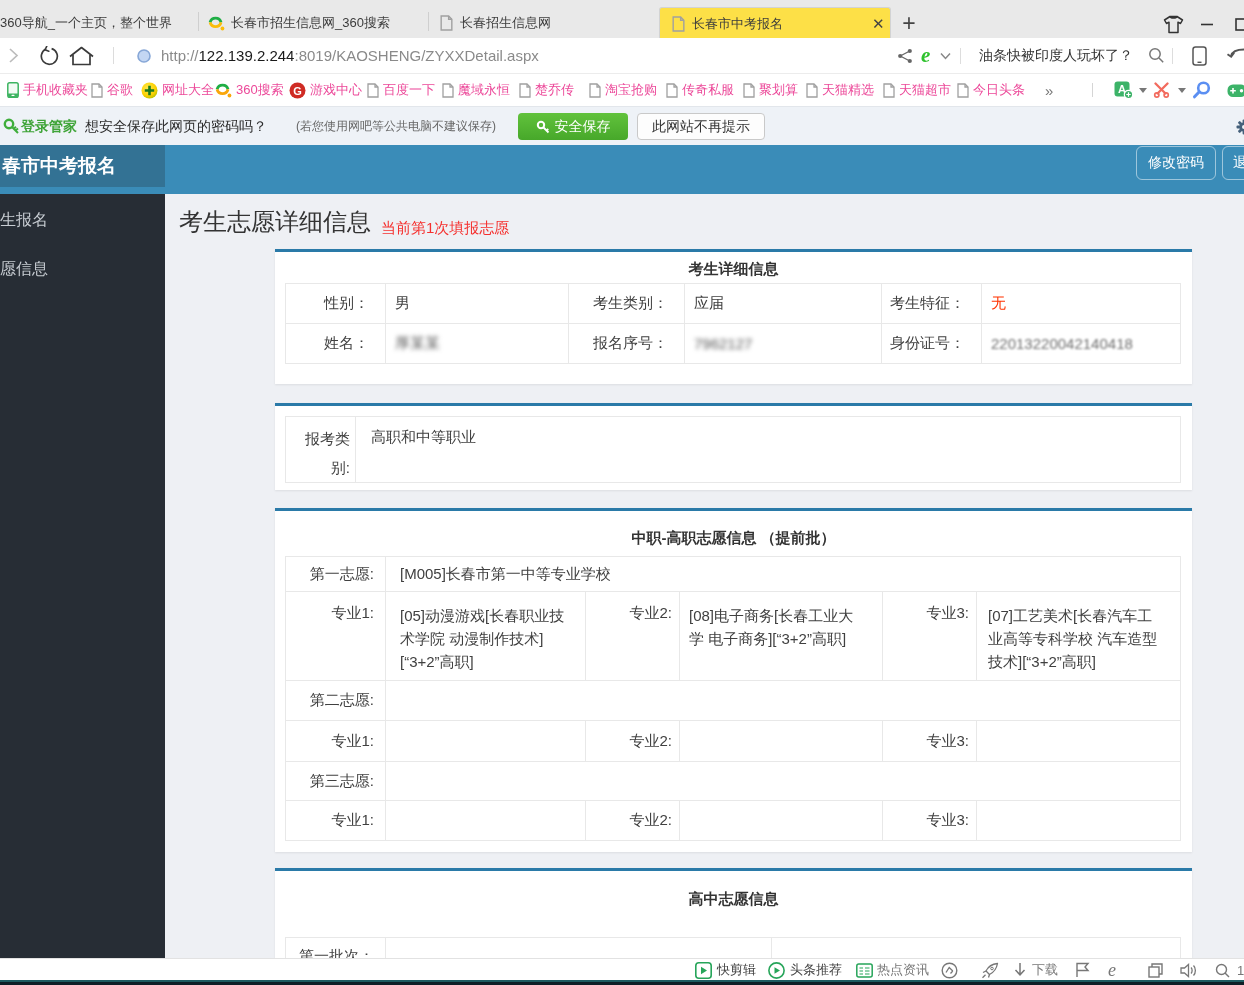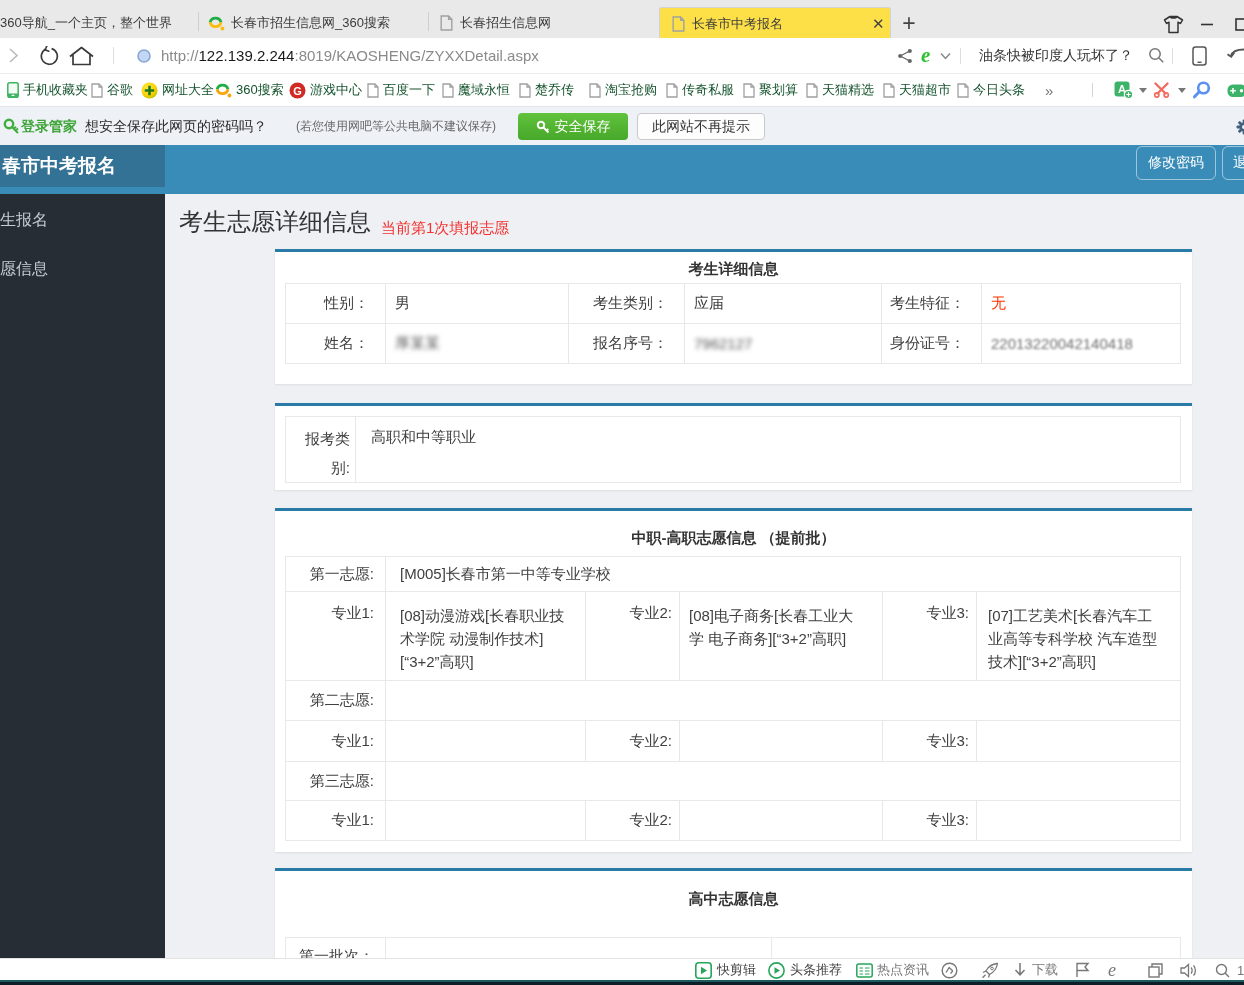--- a/index.html
+++ b/index.html
@@ -19,21 +19,21 @@
   .winctl { position:absolute; top:5px; height:38px; display:flex; align-items:center; color:#222; }
 
   
   #addrbar { left:0; top:38px; width:1244px; height:35px; background:#fff; }
   #addrbar .nav { position:absolute; top:0; height:35px; display:flex; align-items:center; color:#5f6368; }
   #url { position:absolute; left:161px; top:0; height:35px; display:flex; align-items:center; font-size:15px; color:#8a8a8a; }
   #url b { color:#1a1a1a; font-weight:400; }
 
   
   #bookmarks { left:0; top:73px; width:1244px; height:33px; background:#fff; border-top:1px solid #ececec; }
-  .bm { position:absolute; top:0; height:32px; display:flex; align-items:center; font-size:13px; color:#14532d; white-space:nowrap; }
+  .bm { position:absolute; top:0; height:32px; display:flex; align-items:center; font-size:13px; color:#ec4899; white-space:nowrap; }
   .bm .ic { margin-right:4px; display:flex; }
 
   
   #notify { left:0; top:106px; width:1244px; height:39px; background:#eef2f7; border-top:1px solid #e2e6eb; }
   #notify .item { position:absolute; top:0; height:39px; display:flex; align-items:center; }
 
   
   #pghead { left:0; top:145px; width:1244px; height:49px; background:#3a8cb8; }
   #brand { position:absolute; left:0; top:0; width:165px; height:42px; background:#2f729c; background:#337294;
            color:#fff; font-size:19px; font-weight:700; display:flex; align-items:center; padding-left:2px; }
@@ -412,21 +412,21 @@
           <col style="width:94px">
           <col style="width:204px">
         </colgroup>
       <tbody>
           <tr style="height:35px;">
             <td class="lb" style="padding-right:11px;">第一志愿:</td>
             <td colspan="5" style="padding-left:14px;">[M005]长春市第一中等专业学校</td>
           </tr>
       <tr style="height:89px;">
         <td class="lb" style="vertical-align:top; padding-top:12px; padding-right:11px;">专业1:</td>
-        <td style="vertical-align:top; padding:12px 13px 0 14px; line-height:23px;"><span style="white-space:nowrap">[08]动漫游戏[长春职业技</span><br><span style="white-space:nowrap">术学院 动漫制作技术]</span><br><span style="white-space:nowrap">[“3+2”高职]</span></td>
+        <td style="vertical-align:top; padding:12px 13px 0 14px; line-height:23px;"><span style="white-space:nowrap">[05]动漫游戏[长春职业技</span><br><span style="white-space:nowrap">术学院 动漫制作技术]</span><br><span style="white-space:nowrap">[“3+2”高职]</span></td>
         <td class="lb" style="vertical-align:top; padding-top:12px; padding-right:7px;">专业2:</td>
         <td style="vertical-align:top; padding:12px 13px 0 9px; line-height:23px;"><span style="white-space:nowrap">[08]电子商务[长春工业大</span><br><span style="white-space:nowrap">学 电子商务][“3+2”高职]</span></td>
         <td class="lb" style="vertical-align:top; padding-top:12px; padding-right:7px;">专业3:</td>
         <td style="vertical-align:top; padding:12px 12px 0 11px; line-height:23px;"><span style="white-space:nowrap">[07]工艺美术[长春汽车工</span><br><span style="white-space:nowrap">业高等专科学校 汽车造型</span><br><span style="white-space:nowrap">技术][“3+2”高职]</span></td>
       </tr>
       <tr style="height:40px;">
             <td class="lb" style="padding-right:11px;">第二志愿:</td>
             <td colspan="5"></td>
           </tr>
       <tr style="height:41px;">

